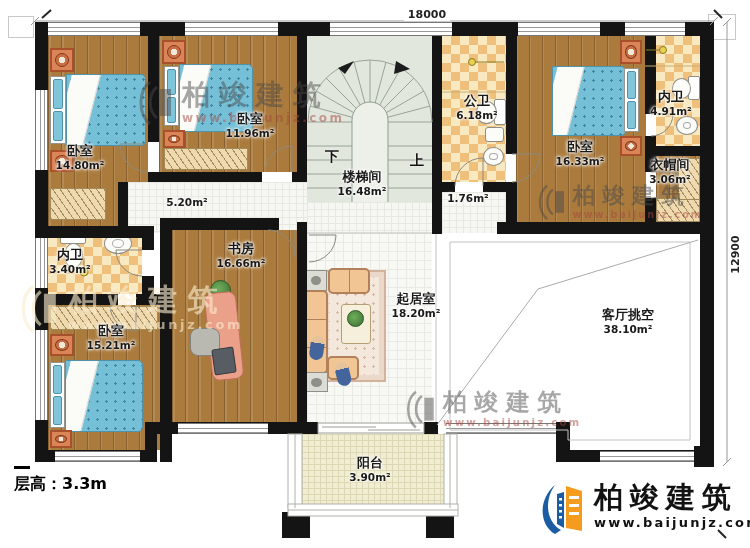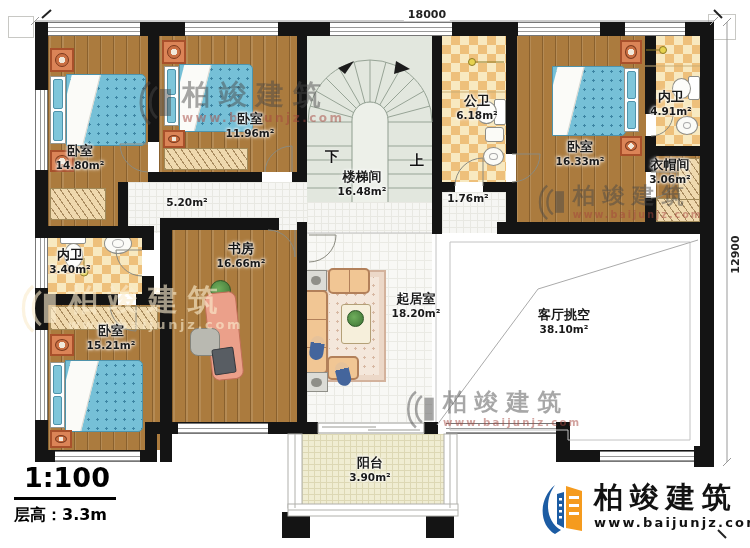--- a/index.html
+++ b/index.html
@@ -422,32 +422,31 @@
     <span class="ar">16.66m²</span>
     </div>
   <div class="rlabel" style="left:111px;top:324px;">
     <span class="nm">卧室</span>
     <span class="ar">15.21m²</span>
     </div>
   <div class="rlabel" style="left:416px;top:292px;">
     <span class="nm">起居室</span>
     <span class="ar">18.20m²</span>
     </div>
-  <div class="rlabel" style="left:564px;top:308px;">
+  <div class="rlabel" style="left:628px;top:308px;">
     <span class="nm">客厅挑空</span>
     <span class="ar">38.10m²</span>
     </div>
   <div class="rlabel" style="left:370px;top:456px;">
     <span class="nm">阳台</span>
     <span class="ar">3.90m²</span>
     </div>
 
   <div class="titleblock">
     <div class="tb-row1">
-      <span class="tb-scale">1:100</span>
     </div>
     <div class="tb-row2">
       <span>层高：3.3m</span>
     </div>
   </div>
 
   <div class="brand">
     <svg width="48" height="54" viewBox="0 0 48 54">
       <path d="M17,52 C1,43 0,17 17,3 C6,18 8,40 23,48 Z" fill="#1c5ca3"></path>
       <path d="M19,12 L26,10 L26,46 L19,42 Z" fill="#1c5ca3"></path>

